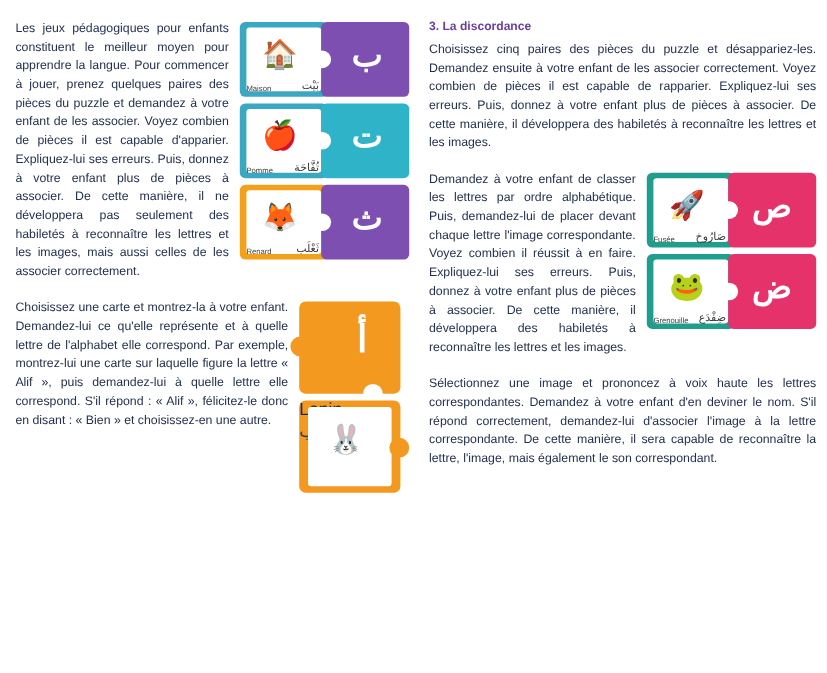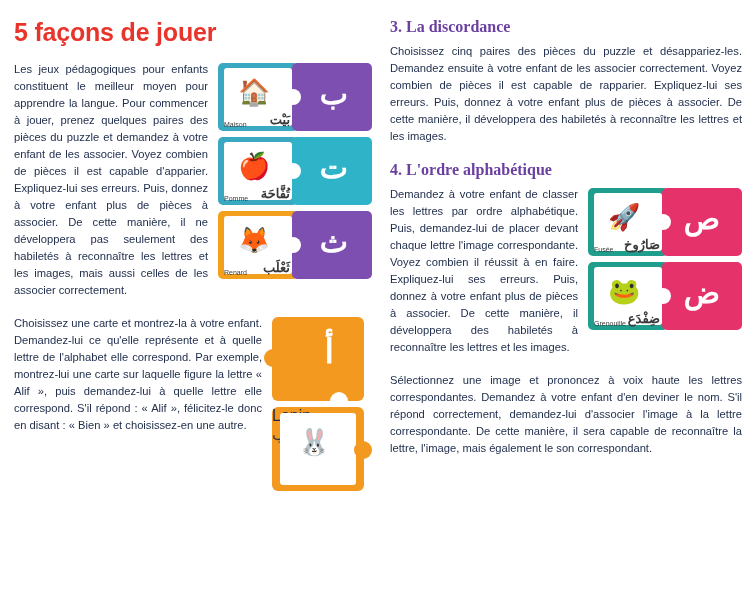--- a/index.html
+++ b/index.html
@@ -34,25 +34,24 @@
     width: 352px;
   }
   h1.main-title {
     font-size: 25px;
     font-weight: bold;
     color: #e8342a;
     margin: 0 0 14px 0;
     letter-spacing: -0.2px;
   }
   h2.sec-title {
-    font-size: 16px;
+    font-size: 11px;
     font-weight: bold;
     color: #6a3fa0;
     margin: 0 0 7px 0;
-    font-family: Liberation Serif, serif;
   }
   h2.sec-title.red {
     color: #e8342a;
   }
   p.body {
     font-size: 11.2px;
     line-height: 1.52;
     text-align: justify;
     margin: 0;
     color: #22304f;
@@ -116,23 +115,22 @@
     top: 8px;
     font-size: 30px;
     font-weight: bold;
     color: #ffffff;
     line-height: 1;
   }
   .pz .ar-word {
     position: absolute;
     left: 7px;
     bottom: 4px;
-    font-size: 13px;
+    font-size: 10px;
     color: #ffffff;
-    font-weight: bold;
   }
   .pz .fr-word {
     position: absolute;
     left: 6px;
     bottom: 3px;
     font-size: 7px;
     color: #3a3a3a;
   }
   
   .illus {
@@ -174,21 +172,20 @@
     border-radius: 50%;
   }
 </style>
 </head>
 <body>
 
 <div class="page">
 
   <div class="col col-left">
 
-    <h1 class="main-title">5 façons de jouer</h1>
 
     <div class="sec clearfix">
 
       <div class="float-right puzzle-group" style="width:154px;">
 
         <div class="pair">
           <div class="pz left pz-left-pos" style="background:#3aa8c1;">
             <div class="card-white"></div>
             <div class="illus" style="left:46%;top:42%;">🏠</div>
             <div class="fr-word">Maison</div>
@@ -257,21 +254,20 @@
   </div>
 
   <div class="col col-right">
 
     <div class="sec clearfix">
       <h2 class="sec-title">3. La discordance</h2>
       <p class="body">Choisissez cinq paires des pièces du puzzle et désappariez-les. Demandez ensuite à votre enfant de les associer correctement. Voyez combien de pièces il est capable de rapparier. Expliquez-lui ses erreurs. Puis, donnez à votre enfant plus de pièces à associer. De cette manière, il développera des habiletés à reconnaître les lettres et les images.</p>
     </div>
 
     <div class="sec clearfix" style="margin-top:16px;">
-      <h2 class="sec-title">4. L'ordre alphabétique</h2>
 
       <div class="float-right puzzle-group" style="width:154px;">
 
         <div class="pair">
           <div class="pz left pz-left-pos" style="background:#1f9e8e;">
             <div class="card-white"></div>
             <div class="illus" style="left:46%;top:42%;">🚀</div>
             <div class="fr-word">Fusée</div>
             <div class="ar-word" style="left:auto;right:8px;color:#3a3a3a;">صَارُوخ</div>
             <div class="knob" style="background:#1f9e8e;"></div>

